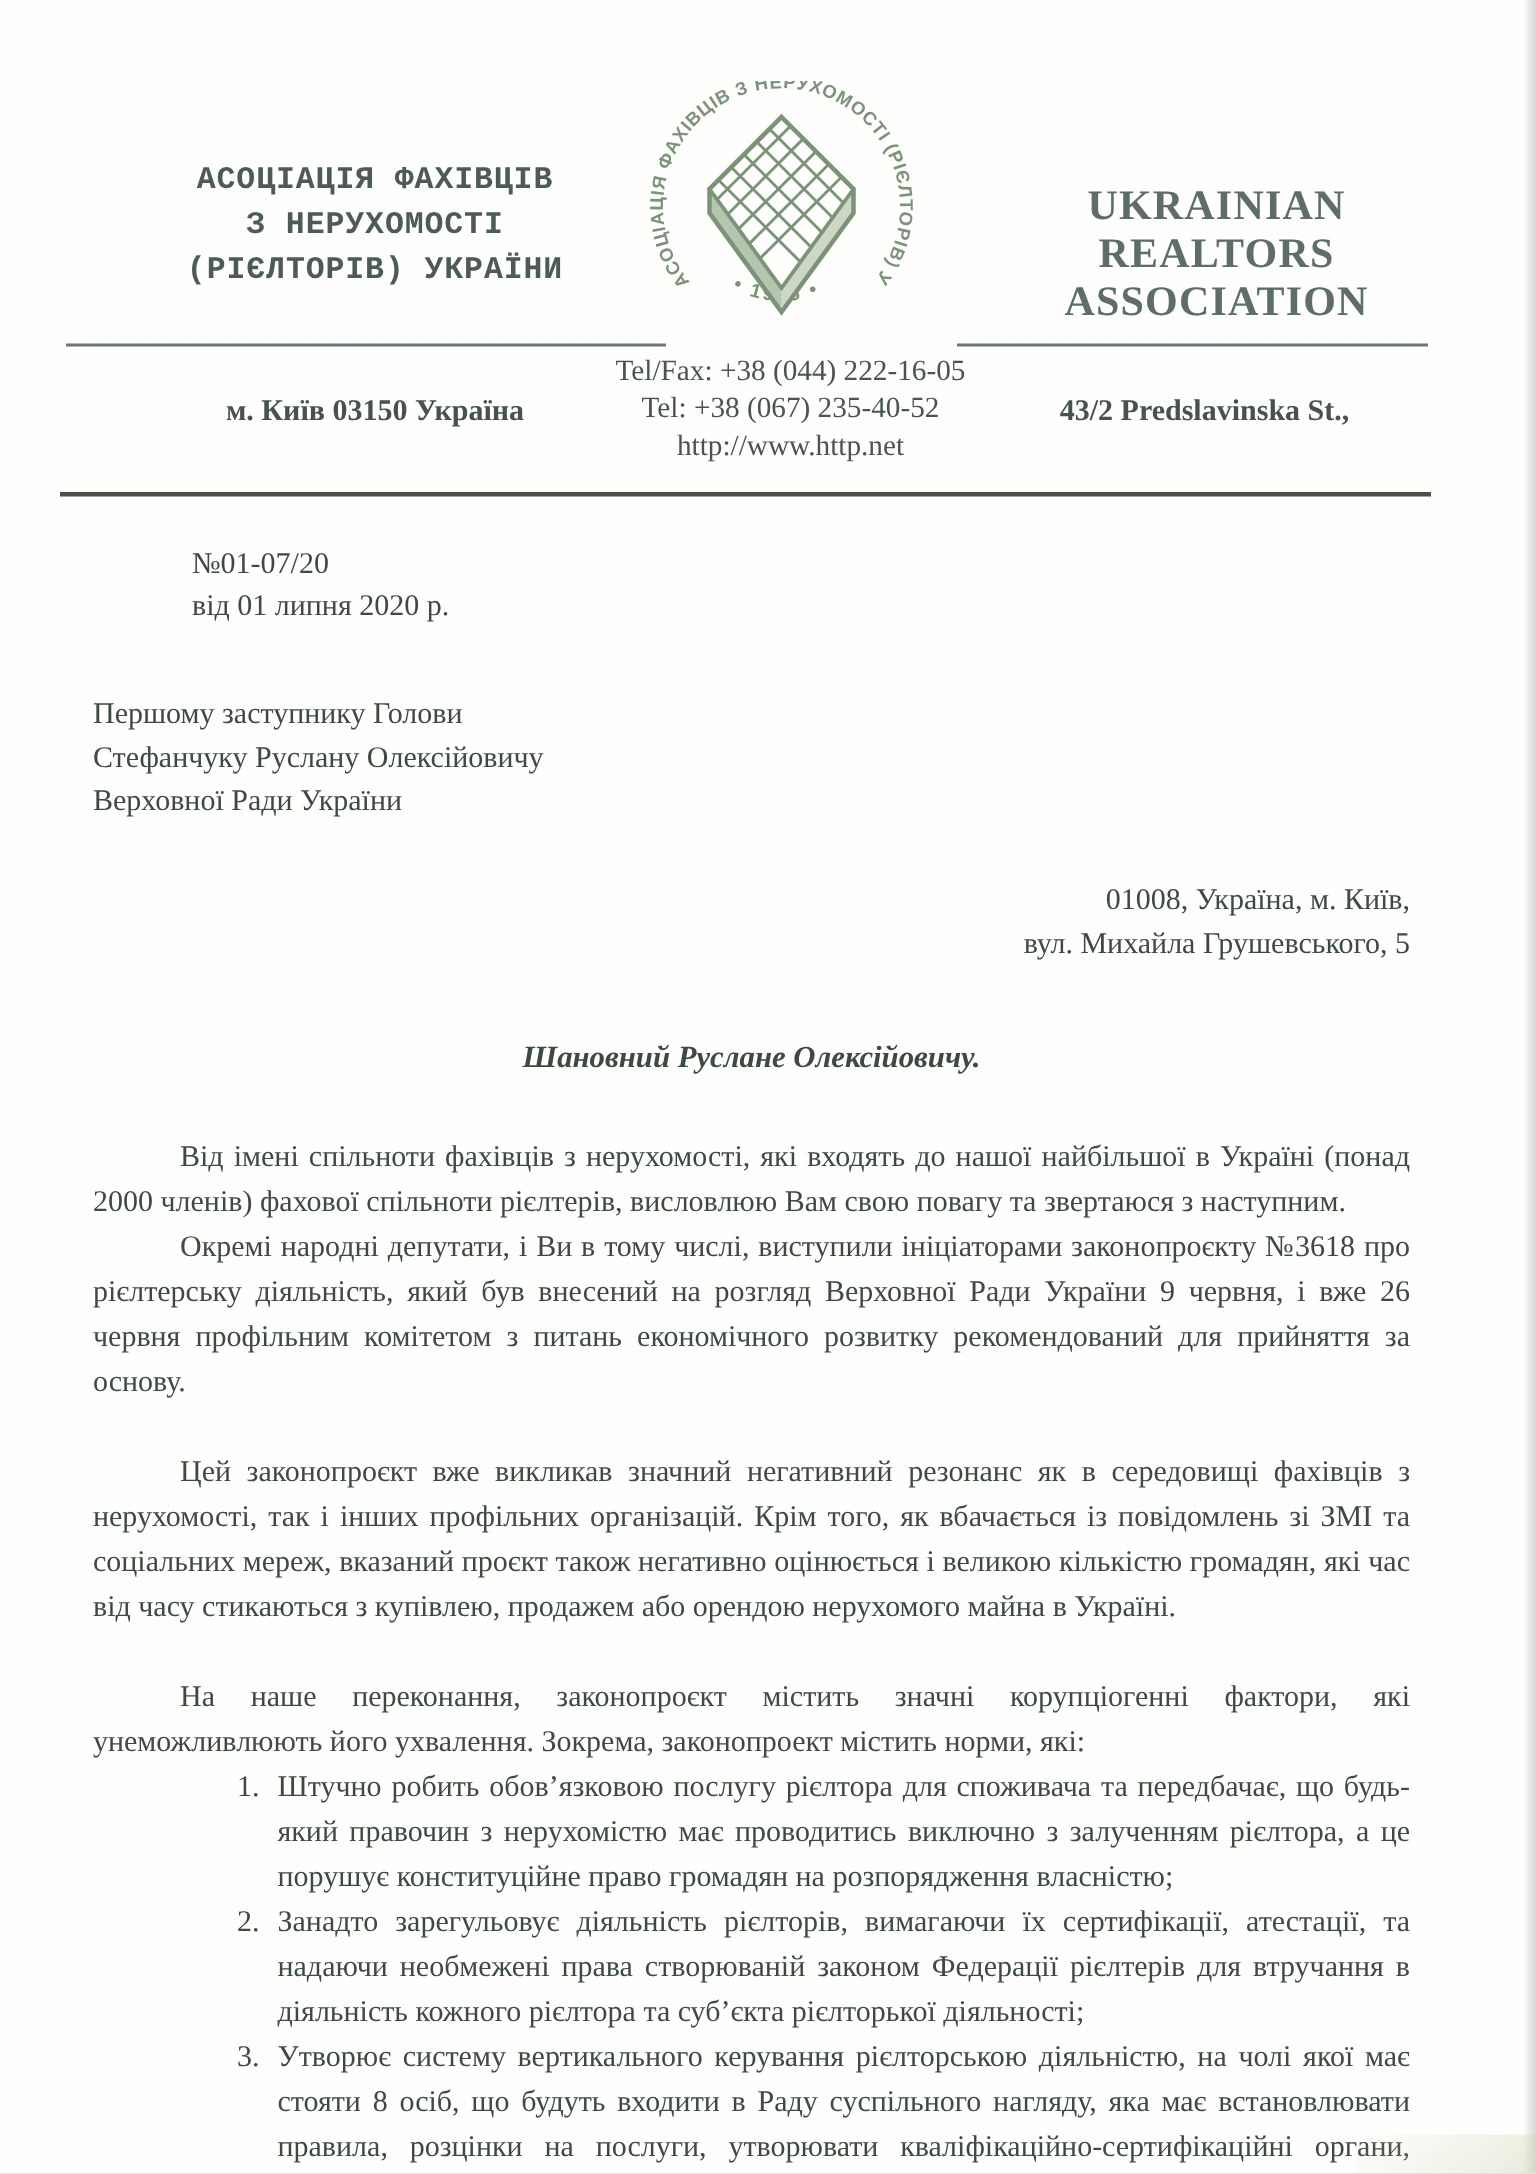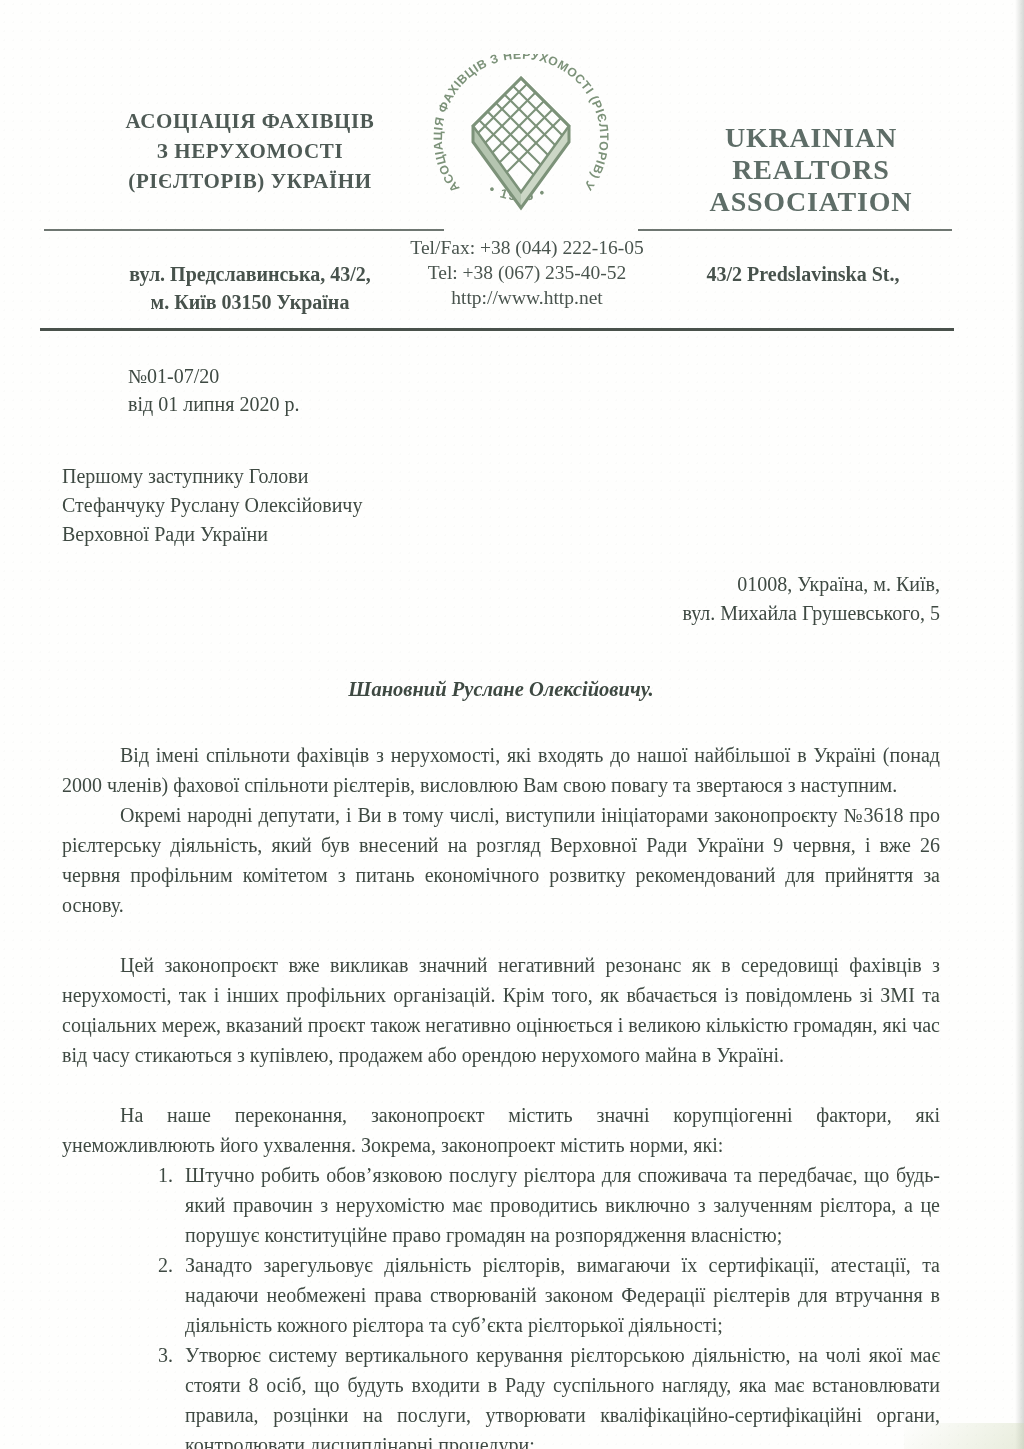--- a/index.html
+++ b/index.html
@@ -23,21 +23,21 @@
     position:absolute;right:0;bottom:0;width:120px;height:26px;
     background:linear-gradient(135deg, rgba(0,0,0,0), rgba(205,215,180,.45));
     pointer-events:none;
   }
 
   
   .letterhead{position:relative;height:340px;}
   .org-uk{
     position:absolute;left:78px;top:106px;width:344px;
     text-align:center;font-weight:bold;font-size:21px;line-height:30px;
-    letter-spacing:.6px;color:#4e5a55;
+    letter-spacing:.6px;color:#4e5a55;font-family:Liberation Mono, monospace;
   }
   .org-en{
     position:absolute;left:628px;top:122px;width:366px;
     text-align:center;font-weight:bold;font-size:28px;line-height:32px;
     letter-spacing:.8px;color:#5e6d67;
   }
   .logo-wrap{position:absolute;left:428px;top:54px;width:186px;height:186px;}
   .rule{position:absolute;background:#6e7671;height:2px;}
   .rule-top-left{left:44px;top:229px;width:400px;}
   .rule-top-right{left:638px;top:229px;width:314px;}
@@ -54,21 +54,21 @@
   .addr-en{left:636px;width:334px;}
   .line{display:block;}
 
   
   .content{
     padding:0 84px 0 62px;
     color:#3e4942;font-size:20px;line-height:30px;
   }
   .ref{margin:22px 0 4px 66px;line-height:28px;}
   .recipient{margin-top:44px;text-align:left;line-height:29px;}
-  .recipient-address{margin-top:21px;text-align:right;line-height:29px;}
+  .recipient-address{margin-top:37px;text-align:right;line-height:29px;}
   .salutation{
     margin-top:46px;text-align:center;
     font-weight:bold;font-style:italic;font-size:20.5px;
   }
   .para{margin:0;text-indent:58px;text-align:justify;}
   .para.first{margin-top:36px;}
   .para.gap{margin-top:30px;}
   ol.points{list-style:none;margin:0;padding:0;}
   ol.points li{
     position:relative;padding-left:123px;text-align:justify;
@@ -138,21 +138,20 @@
     <div class="rule rule-top-left"></div>
     <div class="rule rule-top-right"></div>
 
     <div class="contact">
       <span class="line">Tel/Fax: +38 (044) 222-16-05</span>
       <span class="line">Tel: +38 (067) 235-40-52</span>
       <span class="line">http://www.http.net</span>
     </div>
 
     <div class="addr addr-uk">
-      <span class="line">вул. Предславинська, 43/2,</span>
       <span class="line">м. Київ 03150 Україна</span>
     </div>
 
     <div class="addr addr-en">
       <span class="line">43/2 Predslavinska St.,</span>
     </div>
 
     <div class="rule rule-bottom"></div>
   </div>
 

